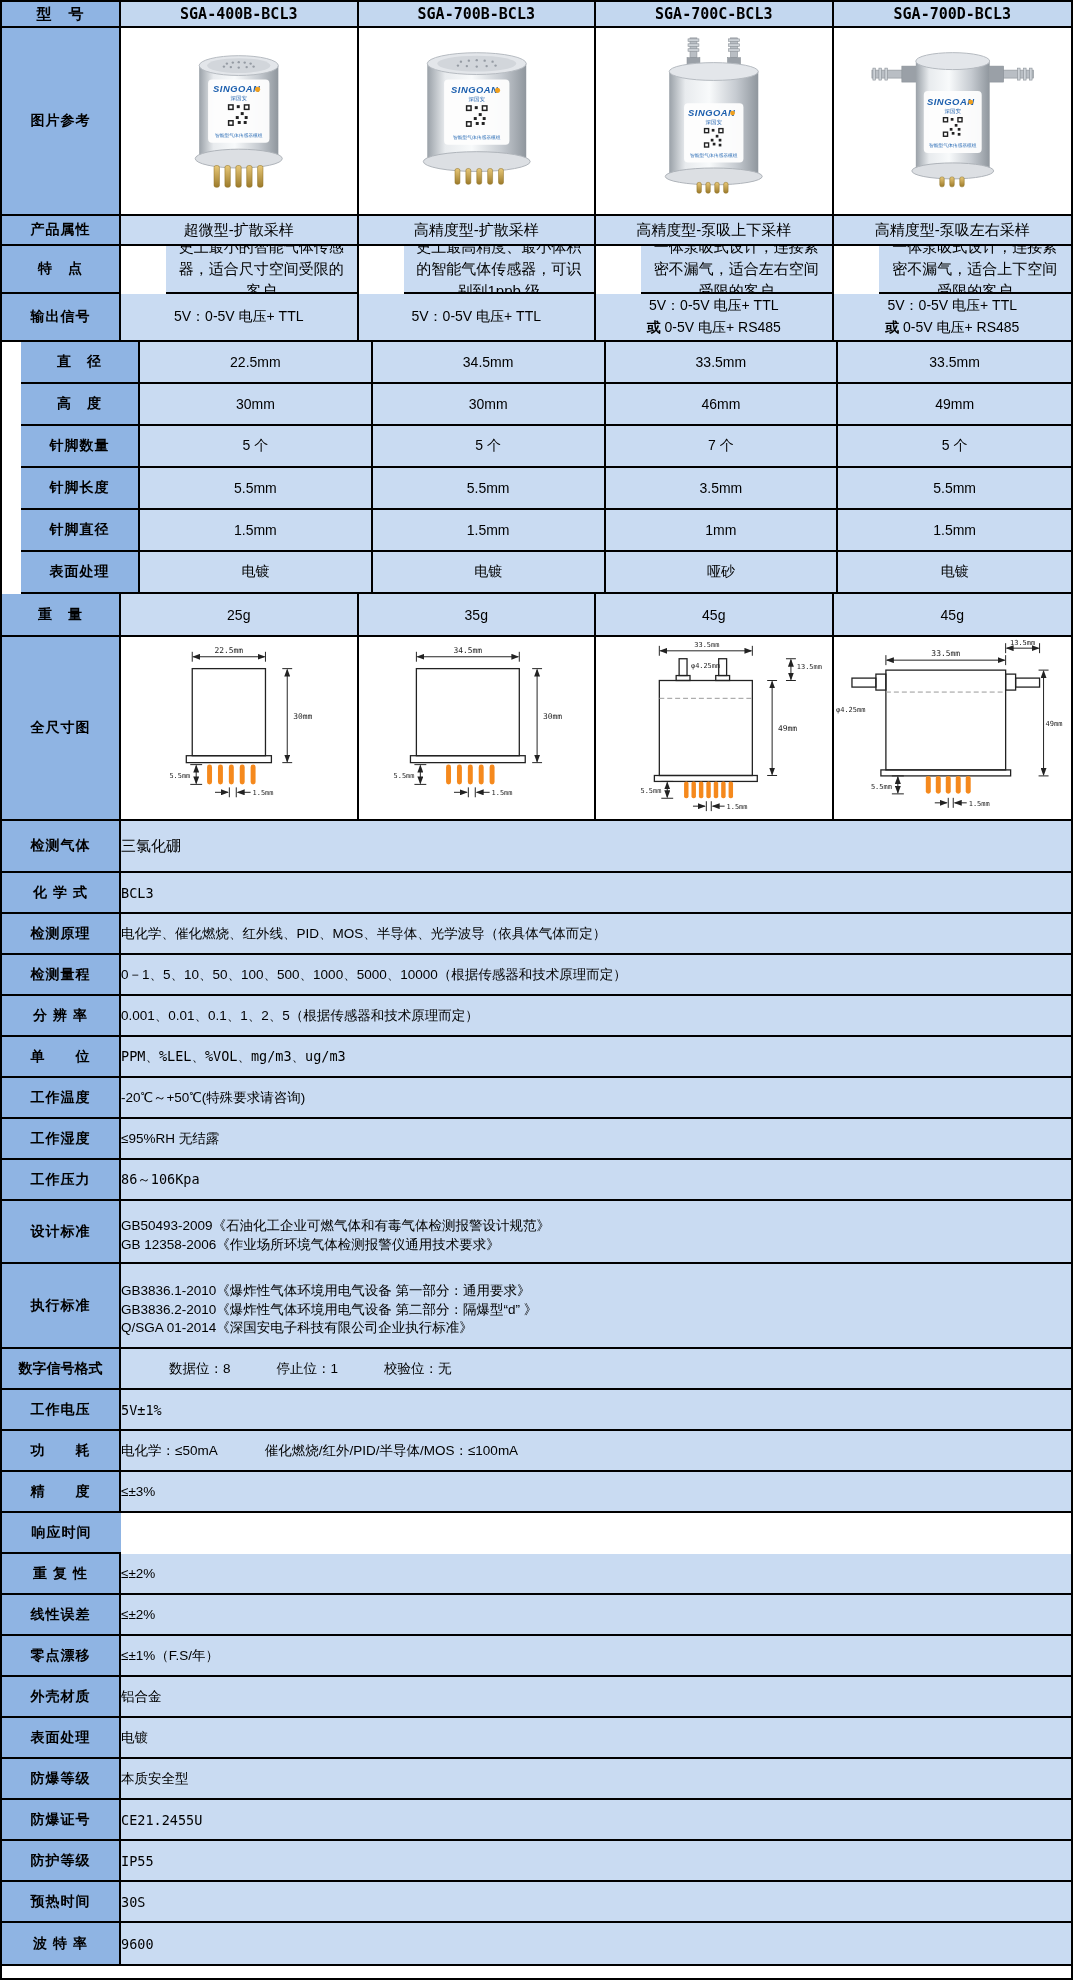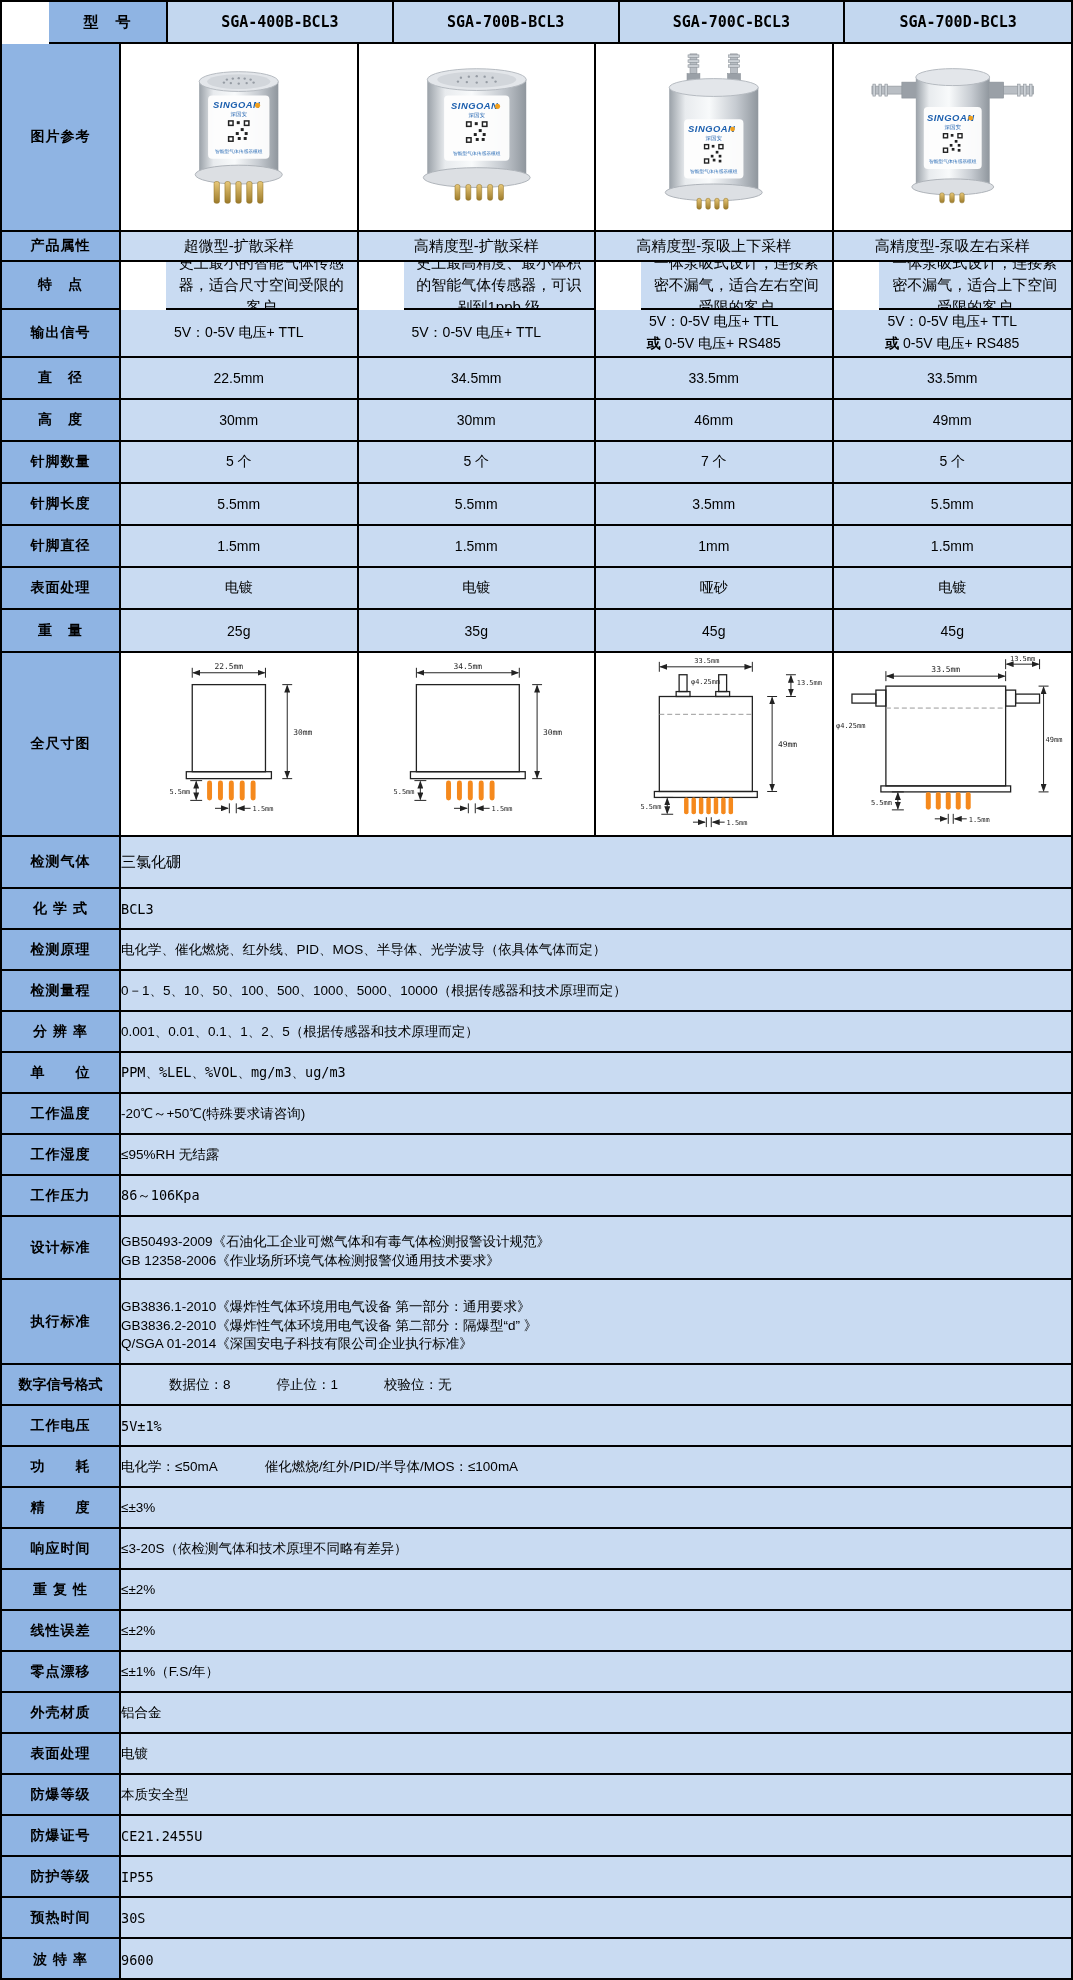--- a/index.html
+++ b/index.html
@@ -16,22 +16,22 @@
   .tc{background:#C9DBF2;justify-content:flex-start;text-align:right;font-size:13.5px;}
   .mono{font-family:"DejaVu Sans Mono",monospace;}
   .bold{font-weight:bold;}
   .f15{font-size:15px;}
   .feat{padding:0 10px;line-height:1.45;}
   .stack{display:flex;flex-direction:column;gap:4px;align-items:center;}
   .lines{display:flex;flex-direction:column;gap:1px;align-items:flex-start;line-height:1.3;margin-top:8px;}
   .segs{display:flex;gap:46px;margin-left:48px;}
   .segs2{display:flex;gap:47px;}
   
-  .h-header{height:42px;padding-left:47px;} .h-photos{height:188px;} .h-ptype{height:30px;}
-  .h-feat{height:48px;gap:45px;} .h-out{height:48px;} .h-std{height:42px;} .h-wt{height:43px;}
+  .h-header{height:26px;} .h-photos{height:188px;} .h-ptype{height:30px;}
+  .h-feat{height:48px;gap:45px;} .h-out{height:48px;} .h-std{height:42px;padding-left:19px;} .h-wt{height:43px;}
   .h-dims{height:184px;} .h-gas{height:52px;} .h-simple{height:41px;}
   .h-design{height:63px;} .h-exec{height:85px;} .h-last{height:43px;}
   svg{display:block;}
   .dimt{font:8px "DejaVu Sans Mono",monospace;fill:#222;}
   .dimt7{font:7px "DejaVu Sans Mono",monospace;fill:#222;}
   .dln{stroke:#222;stroke-width:1;fill:none;}
   .body-ln{stroke:#222;stroke-width:1.3;fill:none;}
   .pin{fill:#F5891D;}
   .brandt{font:italic bold 9.5px "Liberation Sans",sans-serif;fill:#1C5FAE;letter-spacing:.5px;}
   .brandcn{font:5.5px "Liberation Sans",sans-serif;fill:#1C5FAE;}
@@ -595,21 +595,20 @@
     </div>
   </div>
 
   <div class="row2 h-simple">
     <div class="cell lc">精　　度</div>
     <div class="cell tc">≤±3%</div>
   </div>
 
   <div class="row2 h-simple">
     <div class="cell lc">响应时间</div>
-    <div class="cell tc">≤3-20S（依检测气体和技术原理不同略有差异）</div>
   </div>
 
   <div class="row2 h-simple">
     <div class="cell lc">重 复 性</div>
     <div class="cell tc">≤±2%</div>
   </div>
 
   <div class="row2 h-simple">
     <div class="cell lc">线性误差</div>
     <div class="cell tc">≤±2%</div>

